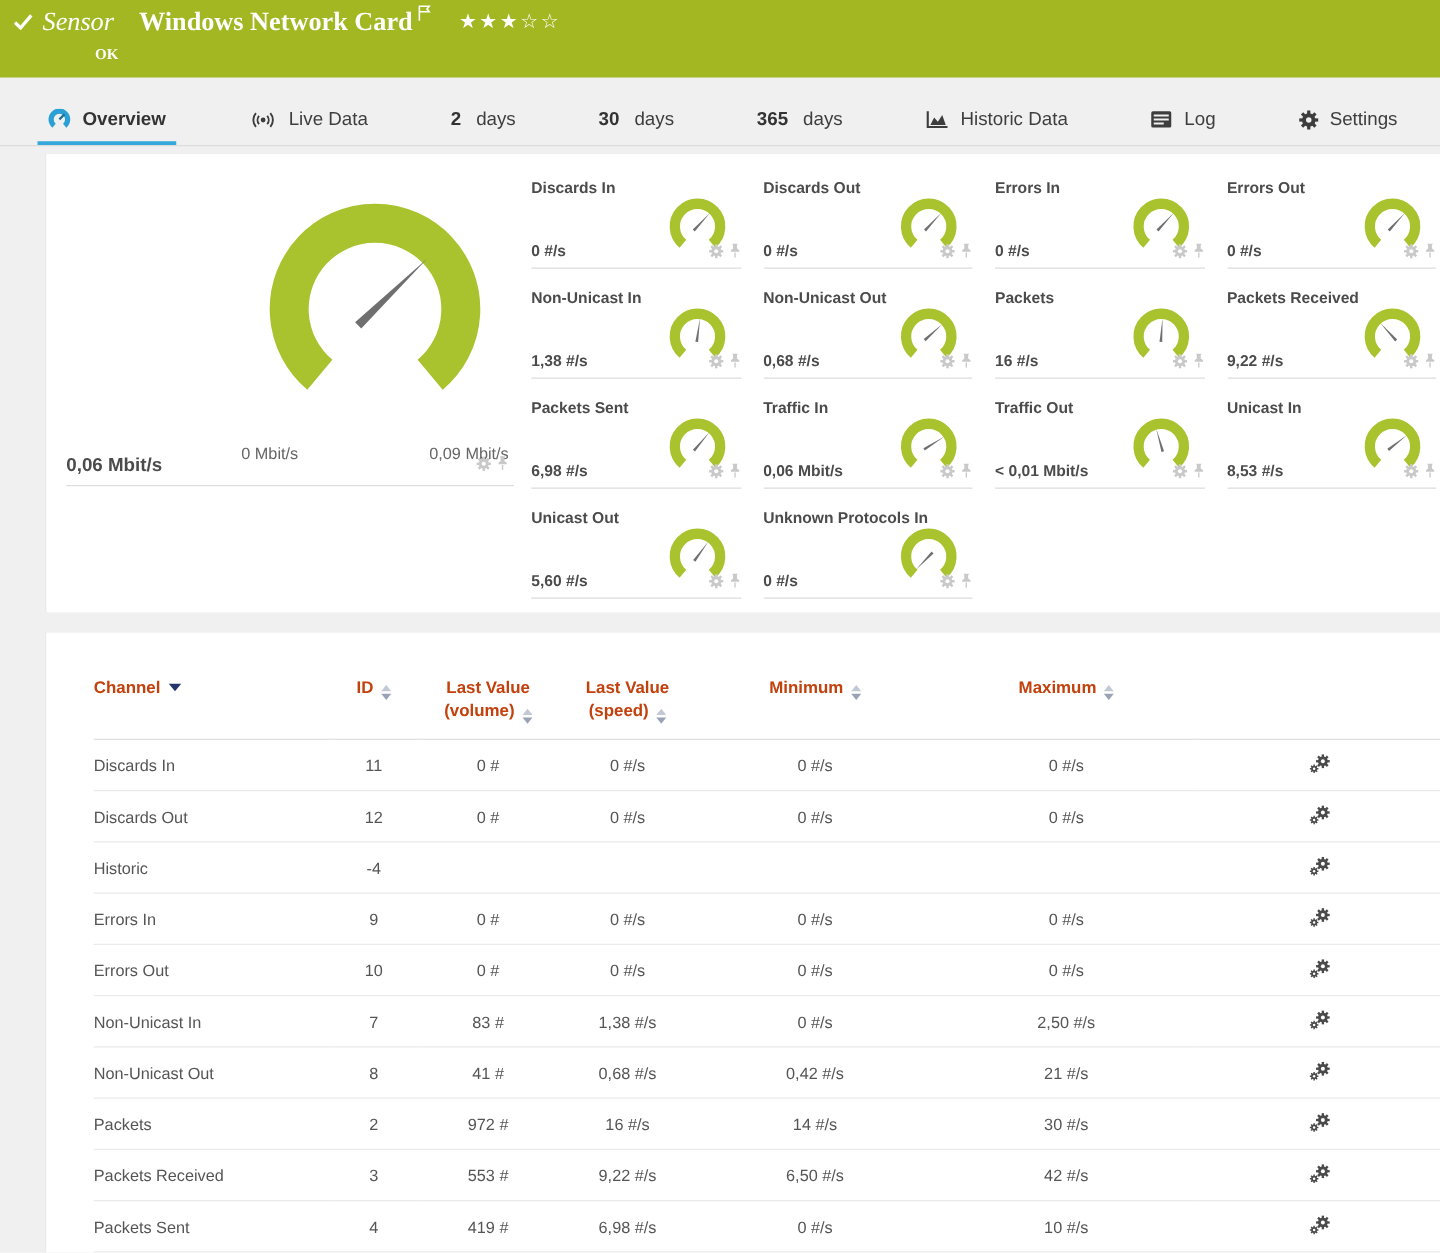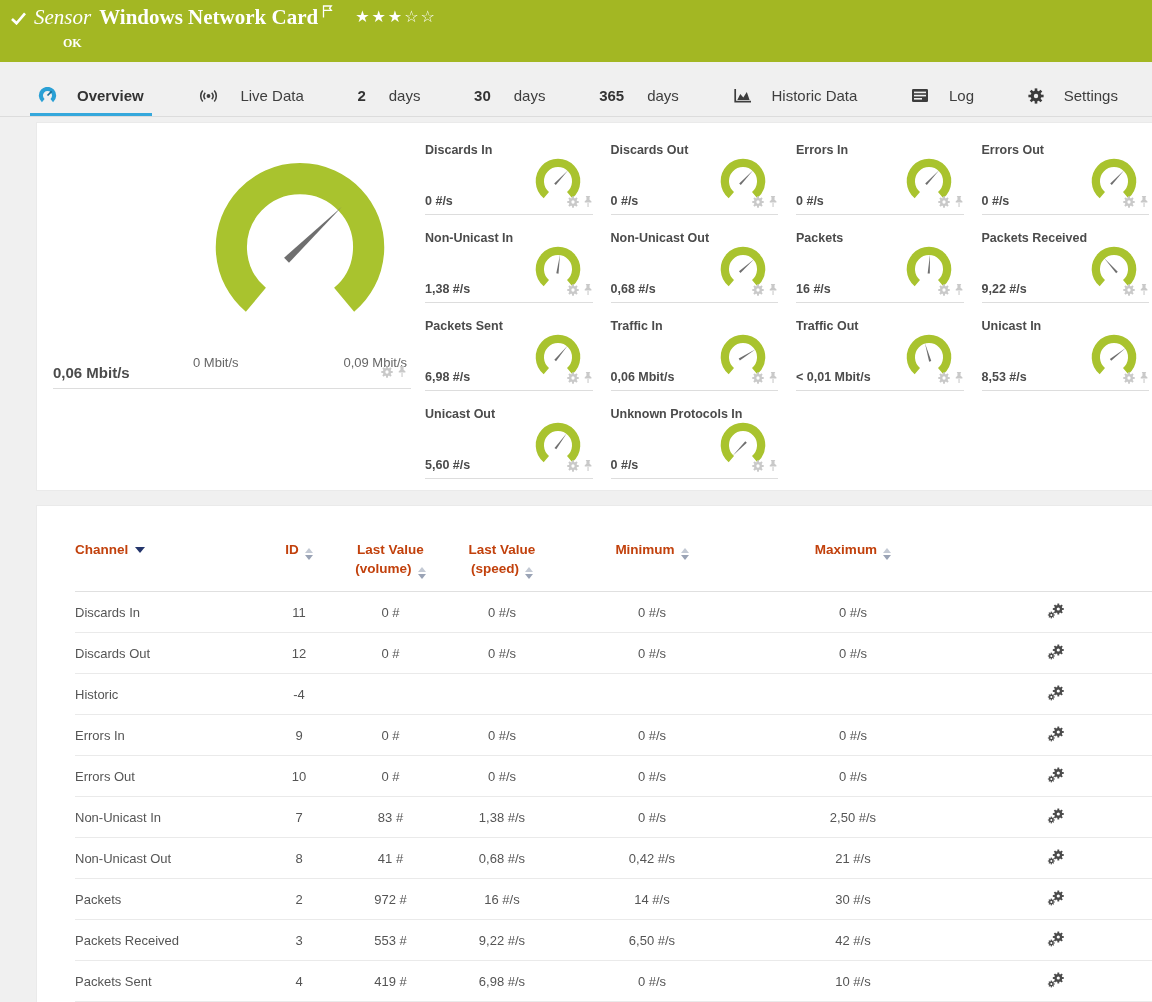--- a/index.html
+++ b/index.html
@@ -4,29 +4,29 @@
 <style>
   * { margin:0; padding:0; box-sizing:border-box; }
   html,body { width:1152px; height:1002px; overflow:hidden; background:#f0f0f0;
     font-family:"Liberation Sans","DejaVu Sans",sans-serif; }
 
   
   .band { height:62px; background:#a3b723; color:#fff; position:relative;font-family:Liberation Serif, serif; }
   .band-check { position:absolute; left:10px; top:11px; }
   .band-titlerow { position:absolute; left:34px; top:5px; display:flex; align-items:center; }
   .band-kind { font-style:italic; font-weight:400; font-size:21px; margin-right:8px; }
-  .band-title { font-weight:700; font-size:21px; }
+  .band-title { font-weight:700; font-size:21px;margin-left:12px; }
   .band-flag { margin:-10px 0 0 4px; }
   .band-stars { margin-left:22px; font-size:16px; letter-spacing:2px; margin-top:-2px; }
-  .band-status { position:absolute; left:63px; top:36px; font-size:12px; font-weight:700; }
+  .band-status { position:absolute; left:76px; top:36px; font-size:12px; font-weight:700; }
 
   
   .tabbar { height:55px; display:flex; align-items:flex-end; justify-content:space-between;
     padding:0 26px 0 30px; border-bottom:1px solid #dcdcdc; }
-  .tab { display:flex; align-items:center; gap:20px; font-size:15px; color:#3e3e3e;
+  .tab { display:flex; align-items:center; gap:9px; font-size:15px; color:#3e3e3e;
     padding:0 8px 9px 8px; border-bottom:3px solid transparent; cursor:pointer; white-space:nowrap; }
   .tab.active { border-bottom-color:#35a8dc; font-weight:700; color:#333; }
   .tab .strong { font-weight:700; color:#333; margin-right:3px; }
   .tab .ticon { display:flex; align-items:center; }
 
   
   .panel { background:#fff; margin-left:36px; width:1128px; border:1px solid #eaeaea; }
   .panel-gauges { margin-top:5px; height:369px; display:flex; padding:20px 0 0 16px; }
   .panel-table { margin-top:14px; height:600px; padding:34px 0 0 38px; }
 

